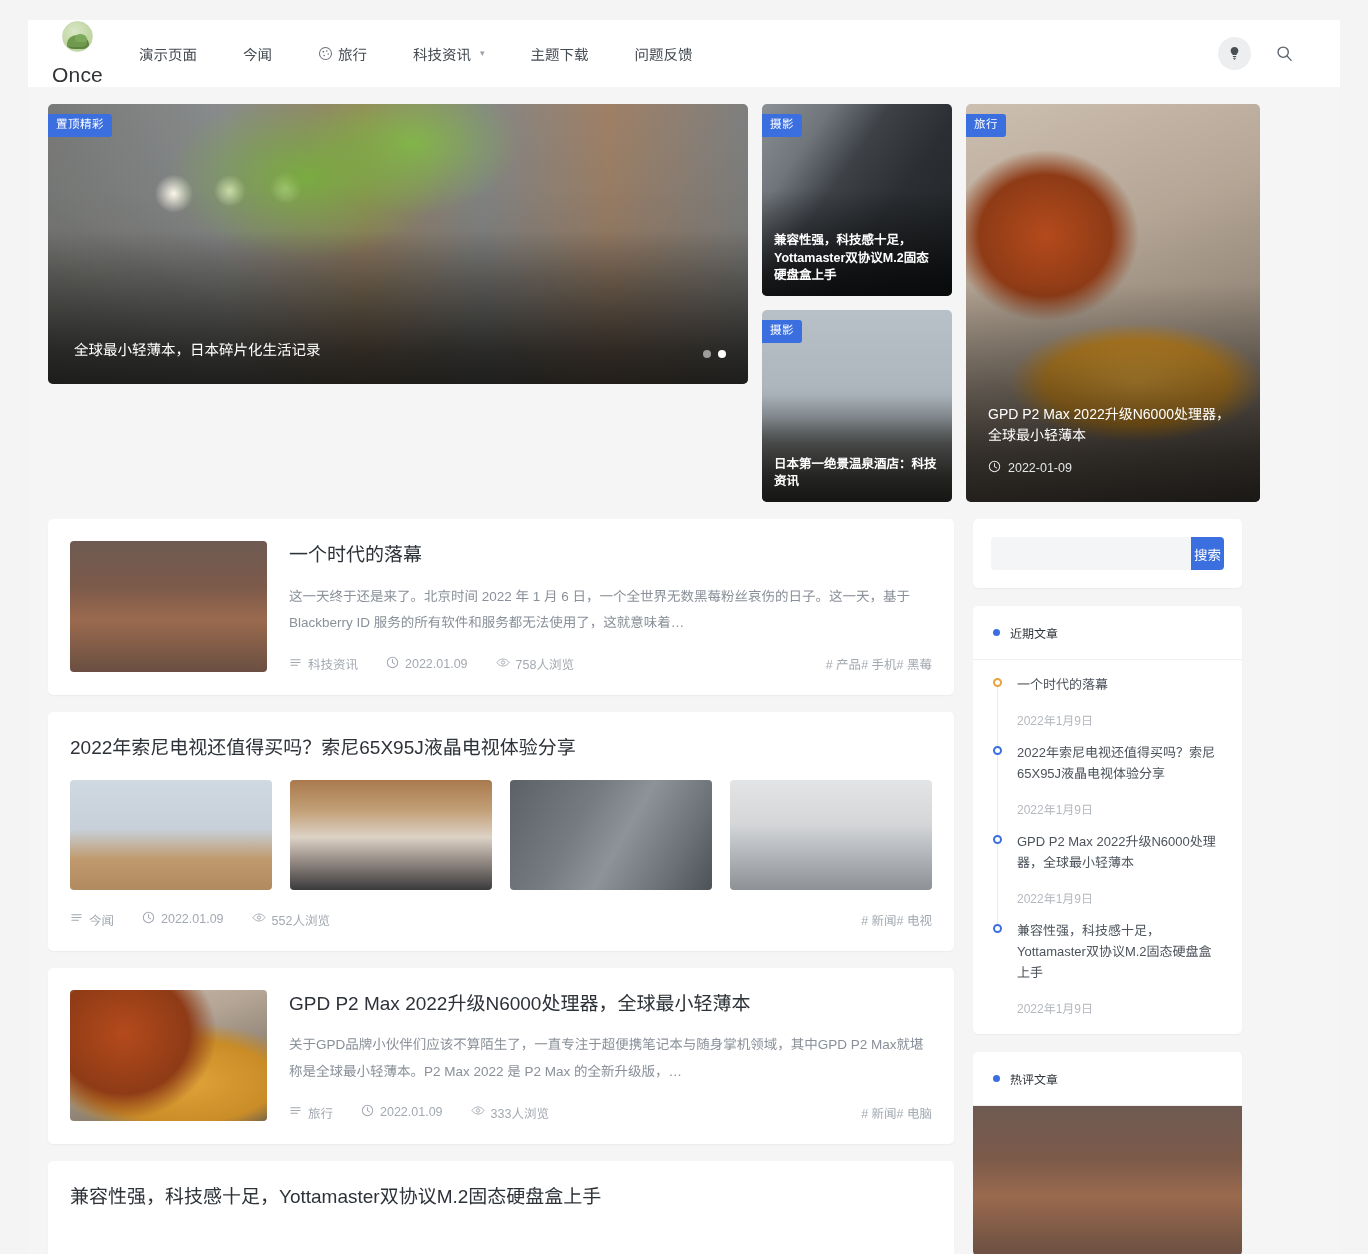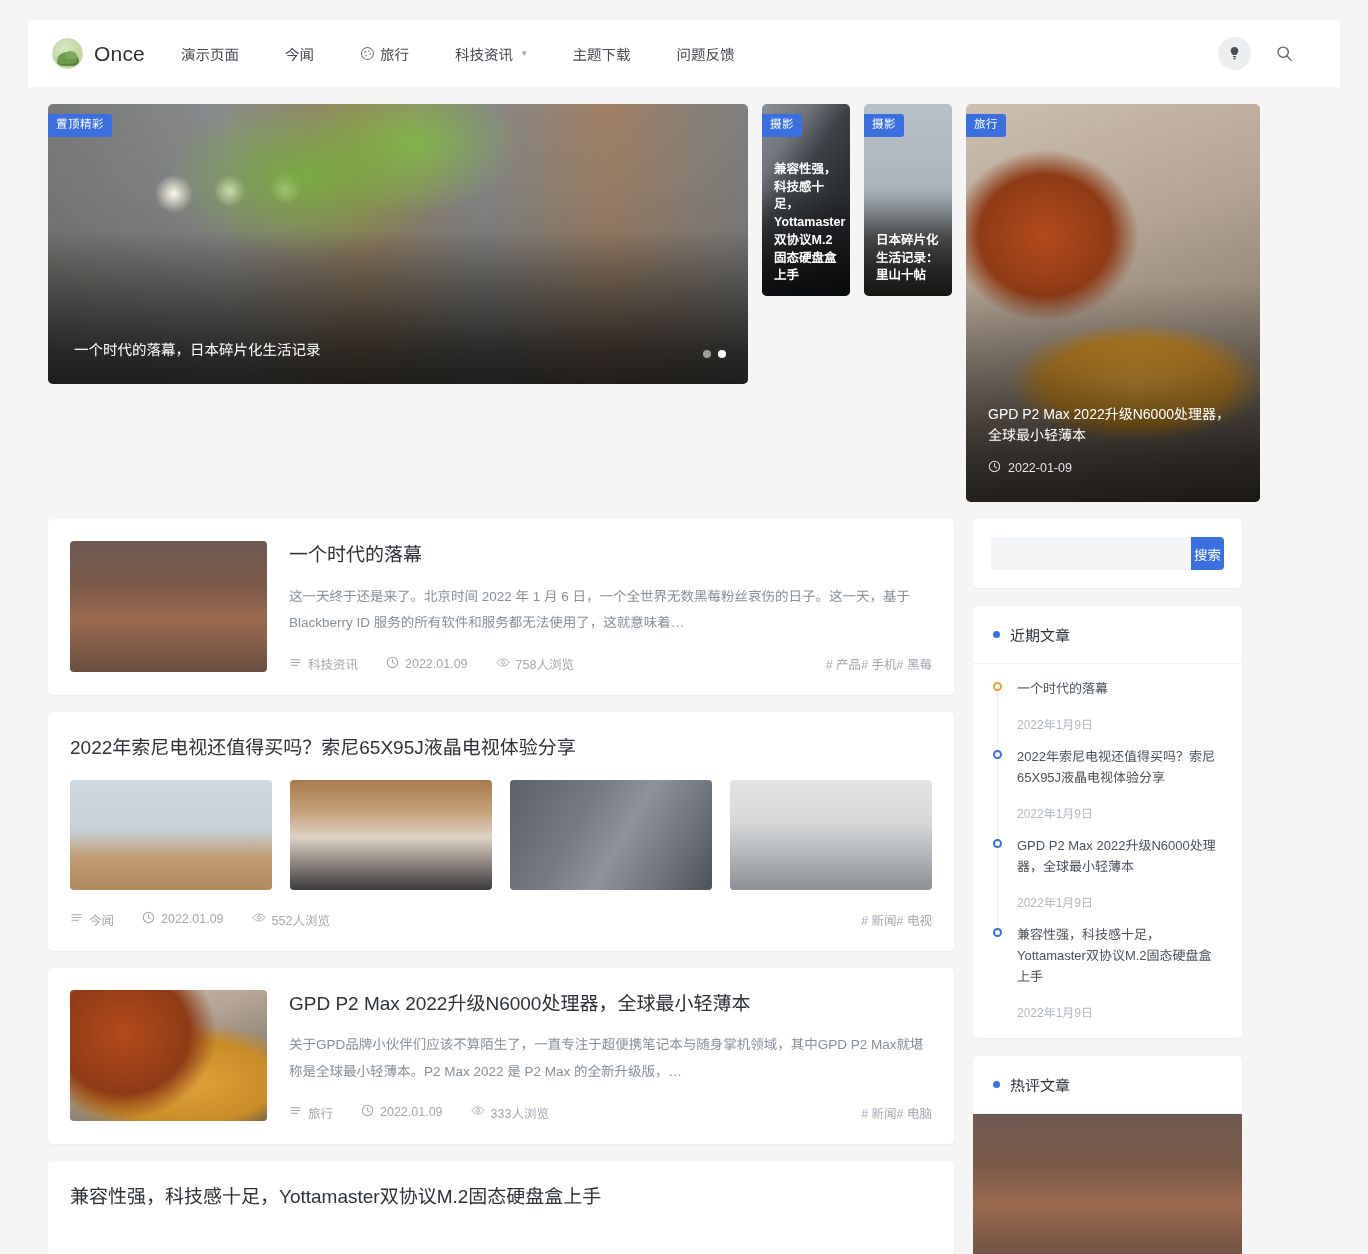--- a/index.html
+++ b/index.html
@@ -29,21 +29,21 @@
 
   
   .header {
     height: 67px;
     background: #ffffff;
     display: flex;
     align-items: center;
     padding: 0 46px 0 24px;
     position: relative;
   }
-  .brand { display: flex; align-items: center; gap: 11px; margin-right: 36px; }
+  .brand { display: flex; align-items: center; gap: 11px; margin-right: 36px; flex-direction: column; }
   .brand-logo {
     width: 31px; height: 31px; border-radius: 50%;
     background: radial-gradient(circle at 40% 32%, #d9e7c6 0%, #c3d8a6 55%, #b9d198 100%);
     position: relative; overflow: hidden;
     border: 1px solid #c7d9b0;
   }
   .brand-logo::after {
     content: ""; position: absolute;
     left: 4px; bottom: 2px; width: 22px; height: 14px;
     background: #6f9a4e;
@@ -81,21 +81,21 @@
 
   
   .hero {
     display: flex; gap: 14px;
     padding: 17px 20px 0 20px;
   }
   .hero-main {
     position: relative; width: 700px; height: 280px;
     border-radius: 5px; overflow: hidden; flex: none;
   }
-  .hero-mid { width: 190px; display: flex; flex-direction: row; gap: 14px; flex: none; }
+  .hero-mid { width: 190px; display: flex; flex-direction: column; gap: 14px; flex: none; }
   .hero-card-sm { position: relative; width: 190px; height: 192px; border-radius: 5px; overflow: hidden; }
   .hero-right { position: relative; width: 294px; height: 398px; border-radius: 5px; overflow: hidden; flex: none; }
 
   .badge {
     position: absolute; top: 10px; left: 0;
     background: #3b6fe0; color: #fff;
     font-size: 11.5px; line-height: 1;
     padding: 5px 8px 6px 8px;
     border-radius: 0 3px 3px 0;
     z-index: 4; letter-spacing: .5px;
@@ -238,21 +238,21 @@
     font-family: "Liberation Sans", sans-serif;
   }
   .search-submit {
     width: 62px; height: 33px; border: none; cursor: pointer;
     background: #3b6fe0; color: #fff; font-size: 13.5px;
     border-radius: 0 4px 4px 0;
     font-family: "Liberation Sans", sans-serif;
   }
   .side-head {
     display: flex; align-items: center; gap: 10px;
-    padding: 18px 20px; font-size: 15px; color: #2f343a;
+    padding: 18px 20px; font-size: 12px; color: #2f343a;
     border-bottom: 1px solid #f0f1f2;
   }
   .head-dot { width: 7px; height: 7px; border-radius: 50%; background: #3b6fe0; flex: none; }
   .timeline { padding: 14px 20px 16px 20px; }
   .tl-item { position: relative; padding-left: 24px; padding-bottom: 14px; }
   .tl-item:last-child { padding-bottom: 2px; }
   .tl-item::before {
     content: ""; position: absolute; left: 0; top: 4px;
     width: 9px; height: 9px; border-radius: 50%;
     border: 2px solid #3b6fe0; background: #fff; box-sizing: border-box;
@@ -328,39 +328,39 @@
       </div>
     </div>
   </div>
 
   <div class="hero">
 
     <div class="hero-main">
       <div class="ph ph-street"></div>
       <div class="ovl"></div>
       <div class="badge">置顶精彩</div>
-      <div class="hero-title">一个时代的落幕，日本碎片化生活记录</div>
+      <div class="hero-title">全球最小轻薄本，日本碎片化生活记录</div>
       <div class="dots">
         <div class="dot"></div>
         <div class="dot on"></div>
       </div>
     </div>
 
     <div class="hero-mid">
       <div class="hero-card-sm">
         <div class="ph ph-laptop"></div>
         <div class="ovl"></div>
         <div class="badge">摄影</div>
         <div class="sm-title">兼容性强，科技感十足，Yottamaster双协议M.2固态硬盘盒上手</div>
       </div>
       <div class="hero-card-sm">
         <div class="ph ph-onsen"></div>
         <div class="ovl"></div>
         <div class="badge">摄影</div>
-        <div class="sm-title">日本碎片化生活记录：里山十帖</div>
+        <div class="sm-title">日本第一绝景温泉酒店：科技资讯</div>
       </div>
     </div>
 
     <div class="hero-right">
       <div class="ph ph-cafe"></div>
       <div class="ovl"></div>
       <div class="badge">旅行</div>
       <div class="right-title">GPD P2 Max 2022升级N6000处理器，全球最小轻薄本</div>
       <div class="right-meta">
         <span>

